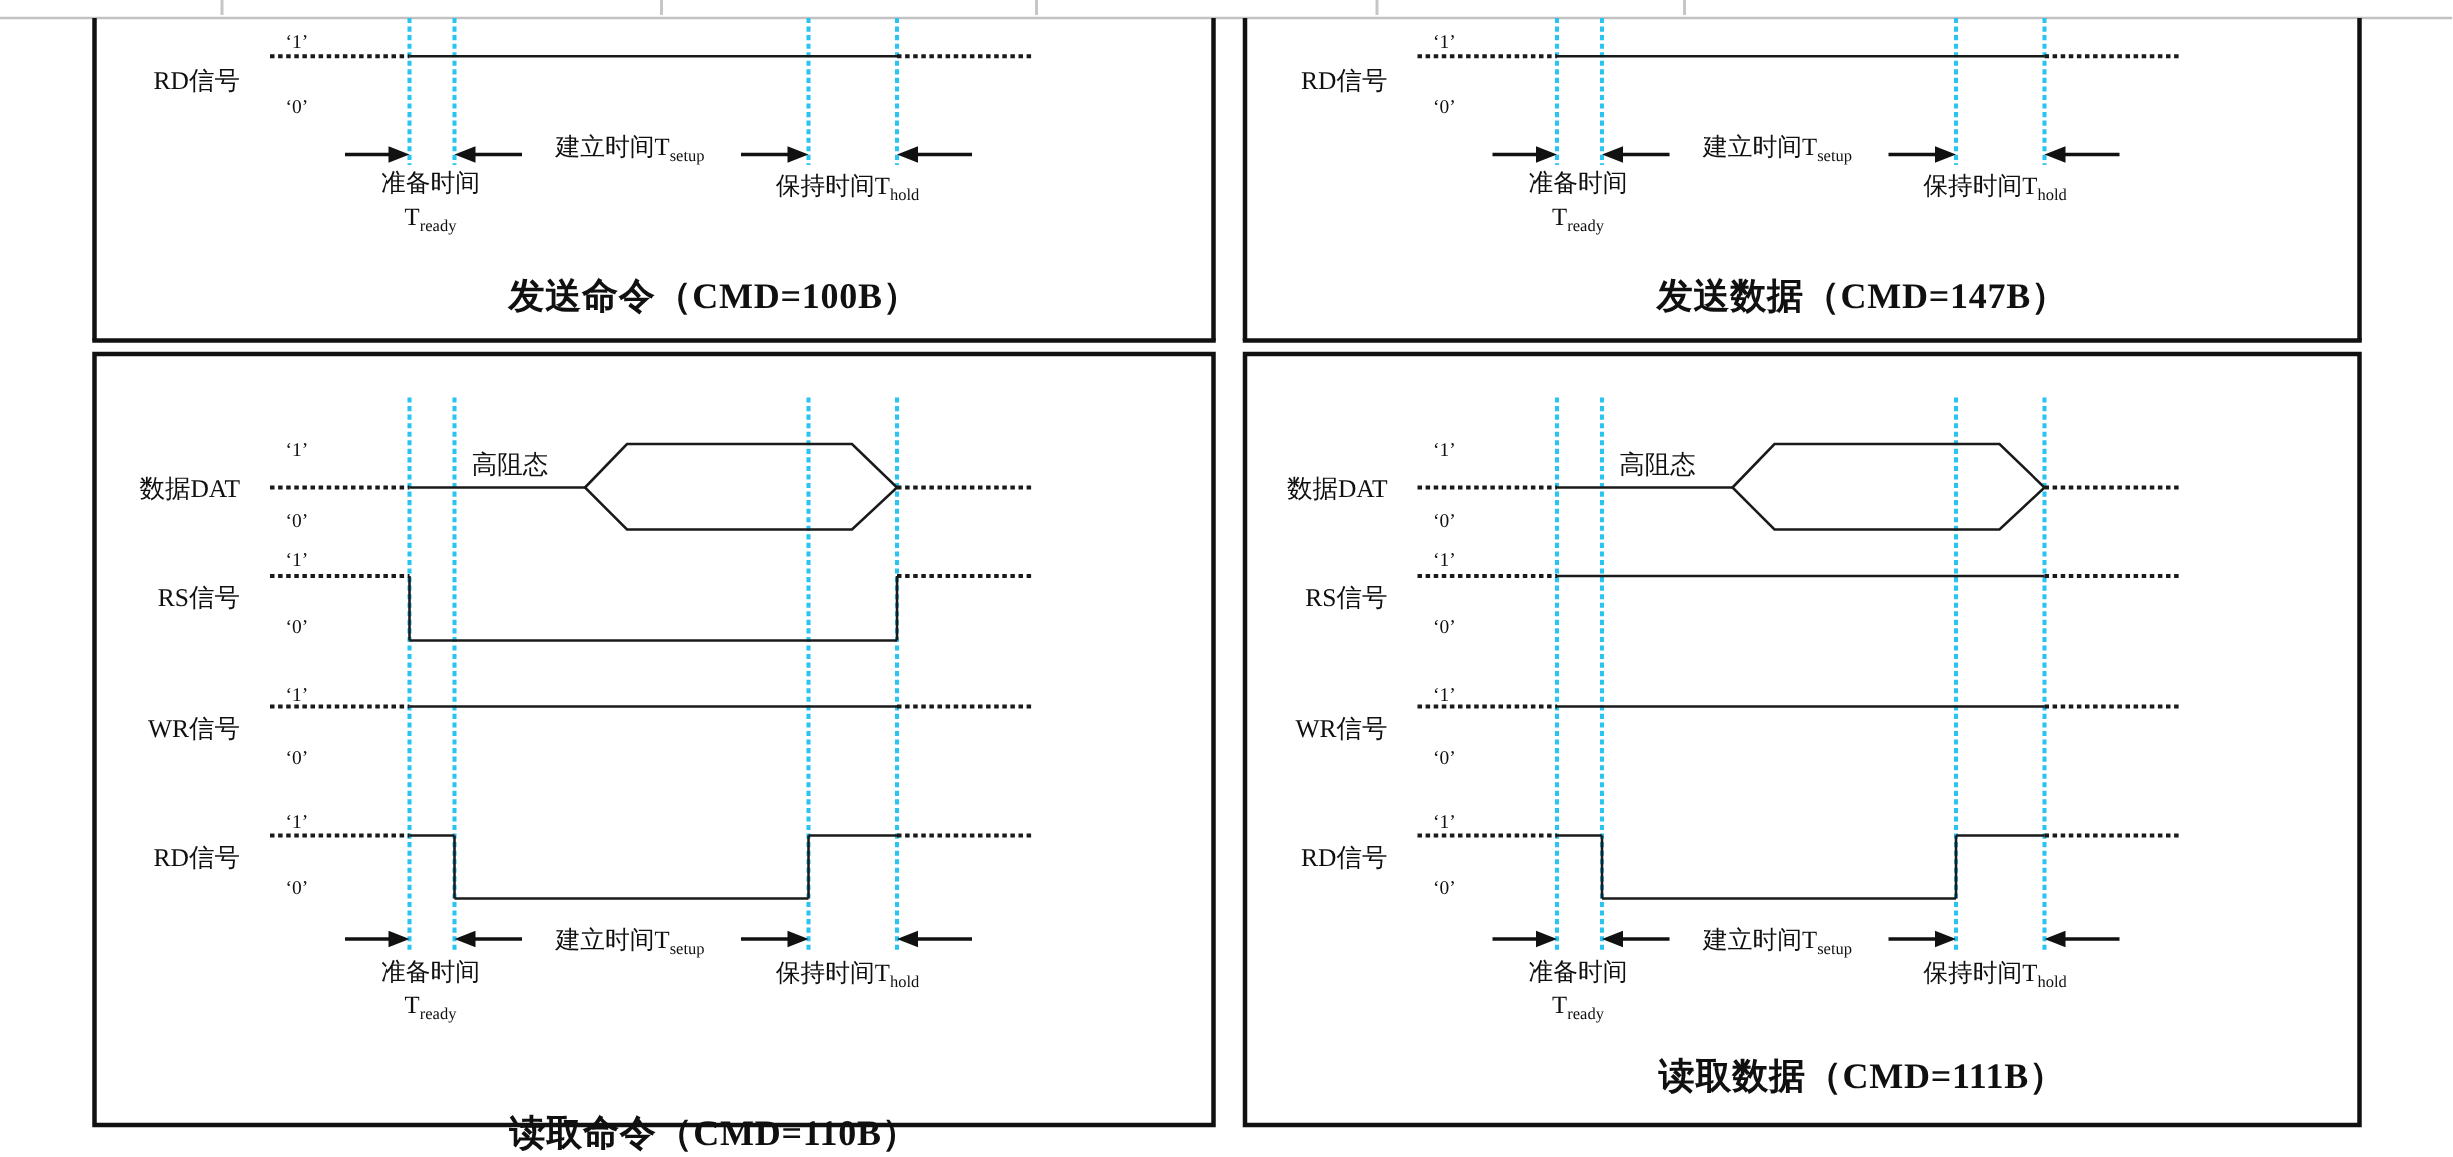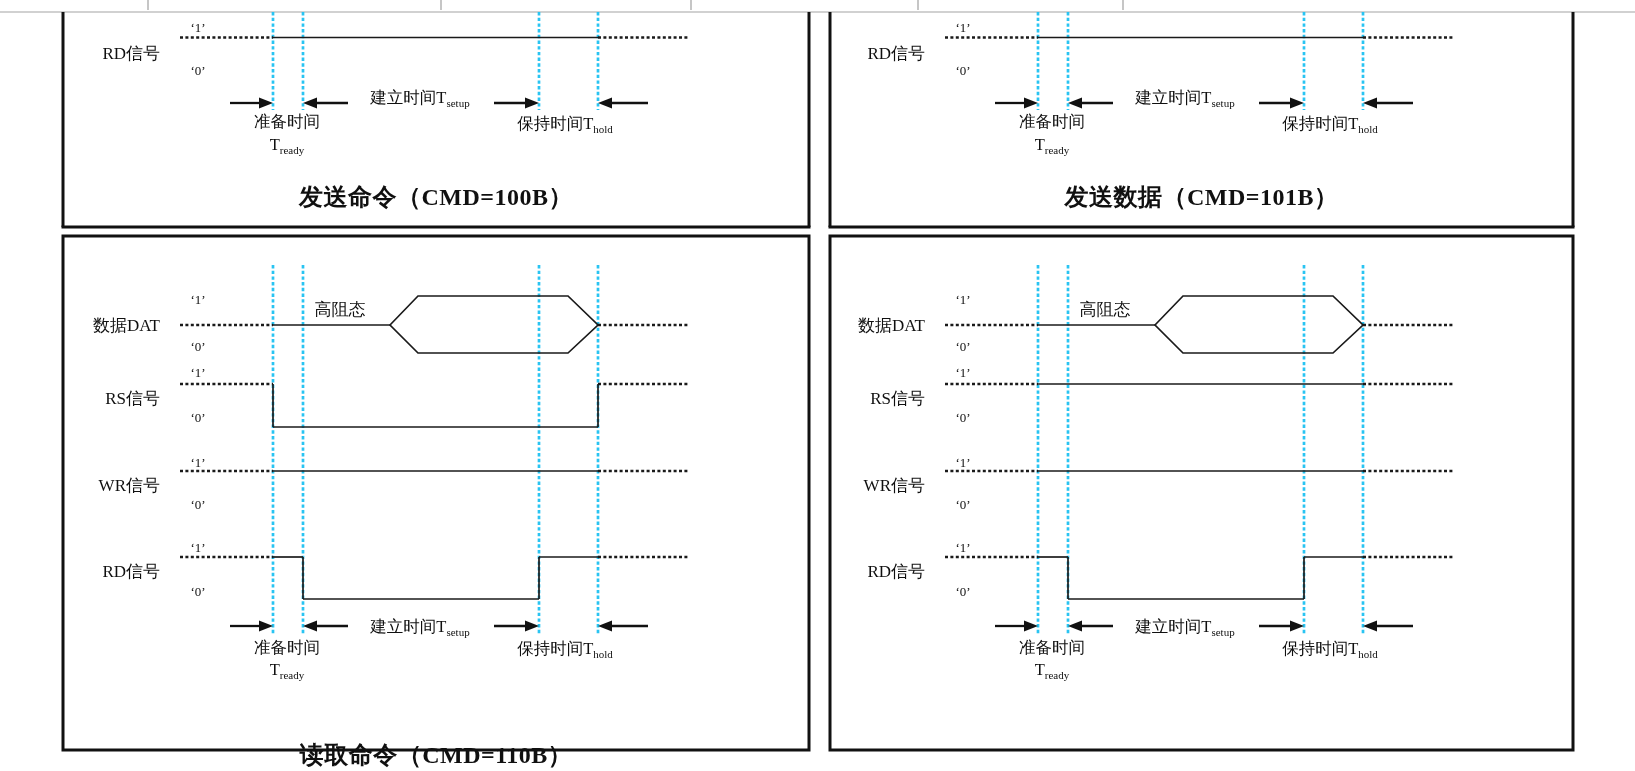--- a/index.html
+++ b/index.html
@@ -1,20 +1,20 @@
 <!DOCTYPE html>
 <html><head>
 <meta charset="utf-8">
 <style>
   html,body{margin:0;padding:0;background:#ffffff;}
   .canvas{position:relative;width:1635px;height:771px;background:#ffffff;overflow:hidden;
           font-family:"Liberation Serif","DejaVu Serif",serif;}
   #diagram-svg{position:absolute;left:0;top:0;}
   .panel-title{position:absolute;text-align:center;font-weight:bold;font-size:24px;color:#101010;
-               letter-spacing:0.5px;font-family:"Liberation Serif","DejaVu Serif",serif;}
+               letter-spacing:0.5px;font-family:"Liberation Serif","DejaVu Serif",serif;margin-left:40px;}
   
   .wave-solid{stroke:#1a1a1a;stroke-width:1.7;fill:none;}
   .wave-dot{stroke:#1a1a1a;stroke-width:2.7;stroke-dasharray:3 2.4;fill:none;}
   .hex{stroke:#1a1a1a;stroke-width:1.7;fill:none;}
   .cyan-line{stroke:#29c4f2;stroke-width:2.7;stroke-dasharray:3.4 2.3;fill:none;}
   .border-line{stroke:#111111;stroke-width:3;fill:none;}
   .rule-gray{stroke:#c2c2c2;stroke-width:1.6;}
   .tick-gray{stroke:#c6c6c6;stroke-width:2;}
   .arrow-shaft{stroke:#111111;stroke-width:2.3;}
   .arrow-head{fill:#111111;stroke:none;}
@@ -215,15 +215,16 @@
           <polygon points="1363,626 1377,620.5 1377,631.5" class="arrow-head"></polygon>
         </g>
         <text x="1185" y="632" class="t-tim" text-anchor="middle"><tspan>建立时间T</tspan><tspan dy="4" class="t-sub">setup</tspan></text>
         <text x="1052" y="653" class="t-tim" text-anchor="middle">准备时间</text>
         <text x="1052" y="675" class="t-tim" text-anchor="middle"><tspan>T</tspan><tspan dy="4" class="t-sub">ready</tspan></text>
         <text x="1330" y="654" class="t-tim" text-anchor="middle"><tspan>保持时间T</tspan><tspan dy="4" class="t-sub">hold</tspan></text>
       </g>
     </svg>
 
   <div class="panel-title" style="left:63px;top:181px;width:746px;">发送命令（CMD=100B）</div>
-  <div class="panel-title" style="left:830px;top:181px;width:743px;">发送数据（CMD=101B）</div>
+  <div class="panel-title" style="left:830px;top:181px;width:743px;">发送数据（CMD=147B）</div>
   <div class="panel-title" style="left:63px;top:739px;width:746px;">读取命令（CMD=110B）</div>
+  <div class="panel-title" style="left:830px;top:701px;width:743px;">读取数据（CMD=111B）</div>
 </div>
 
 </body></html>

